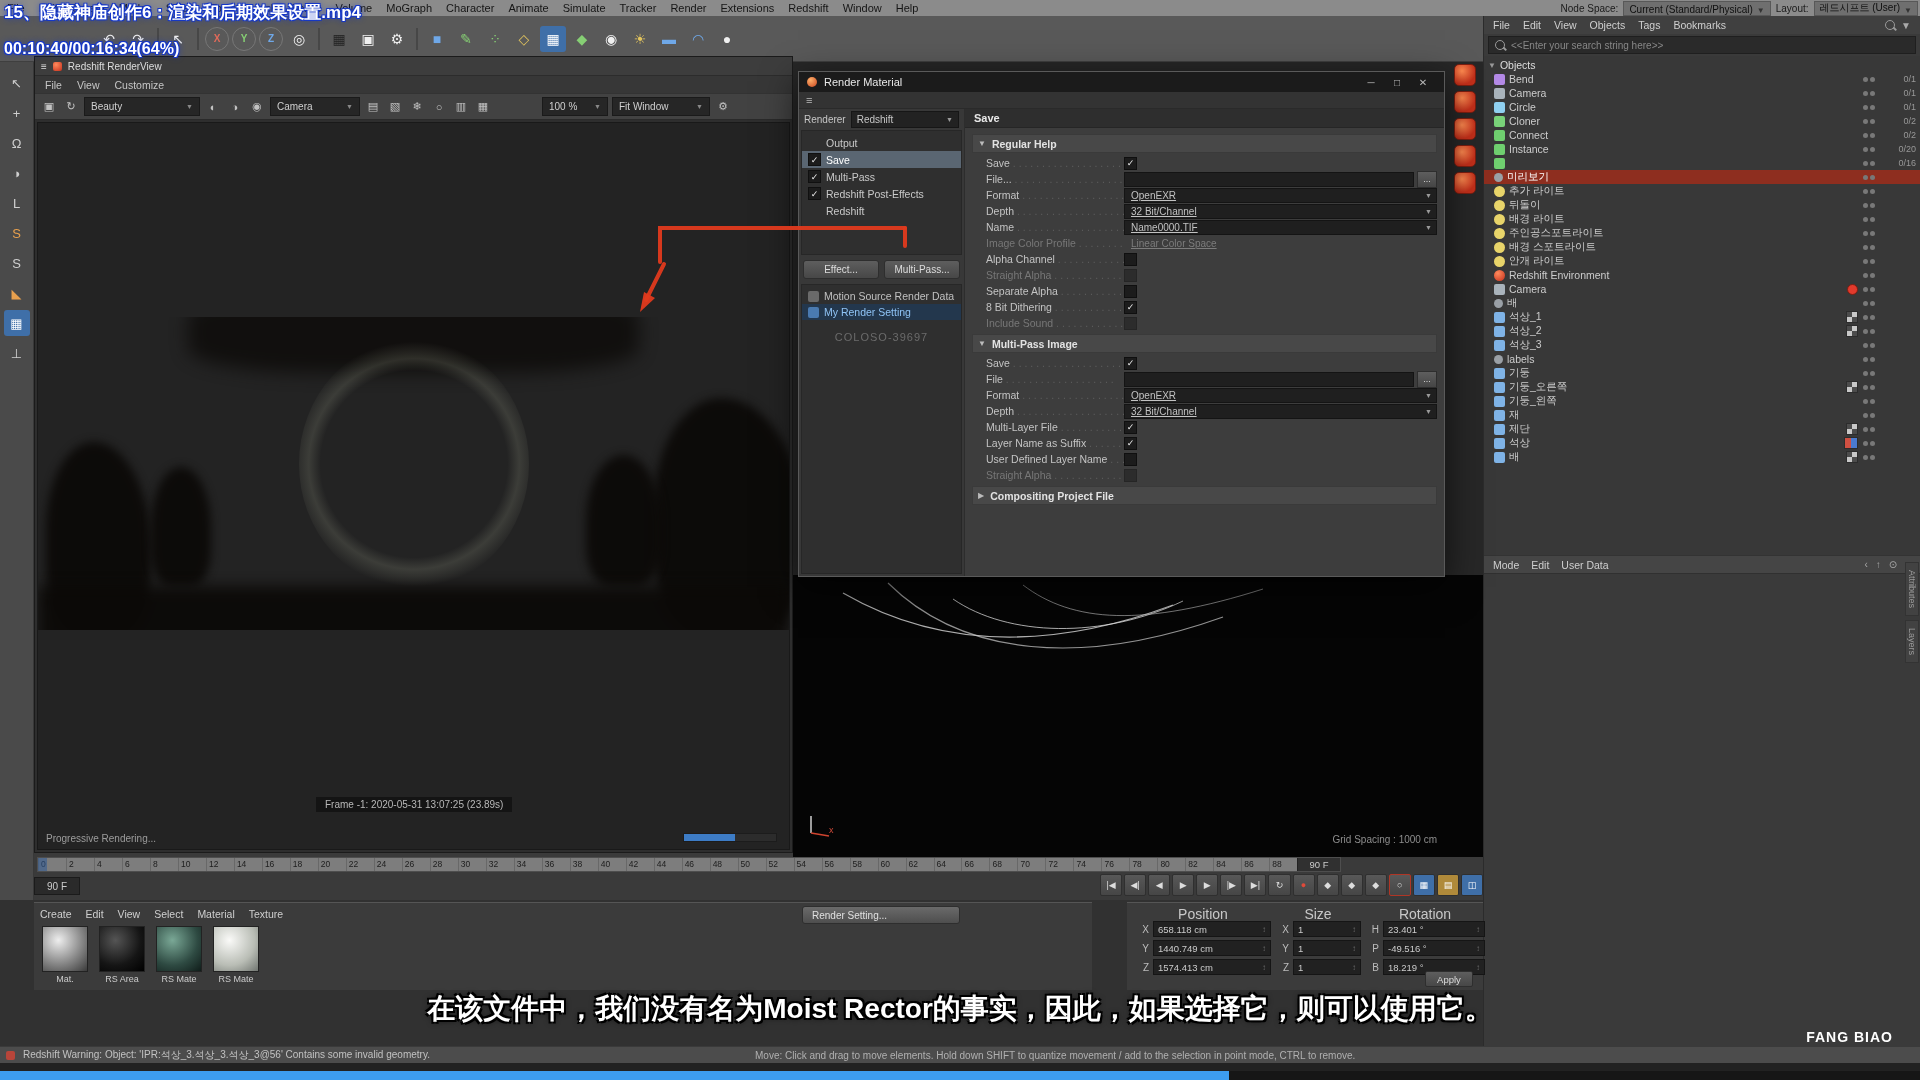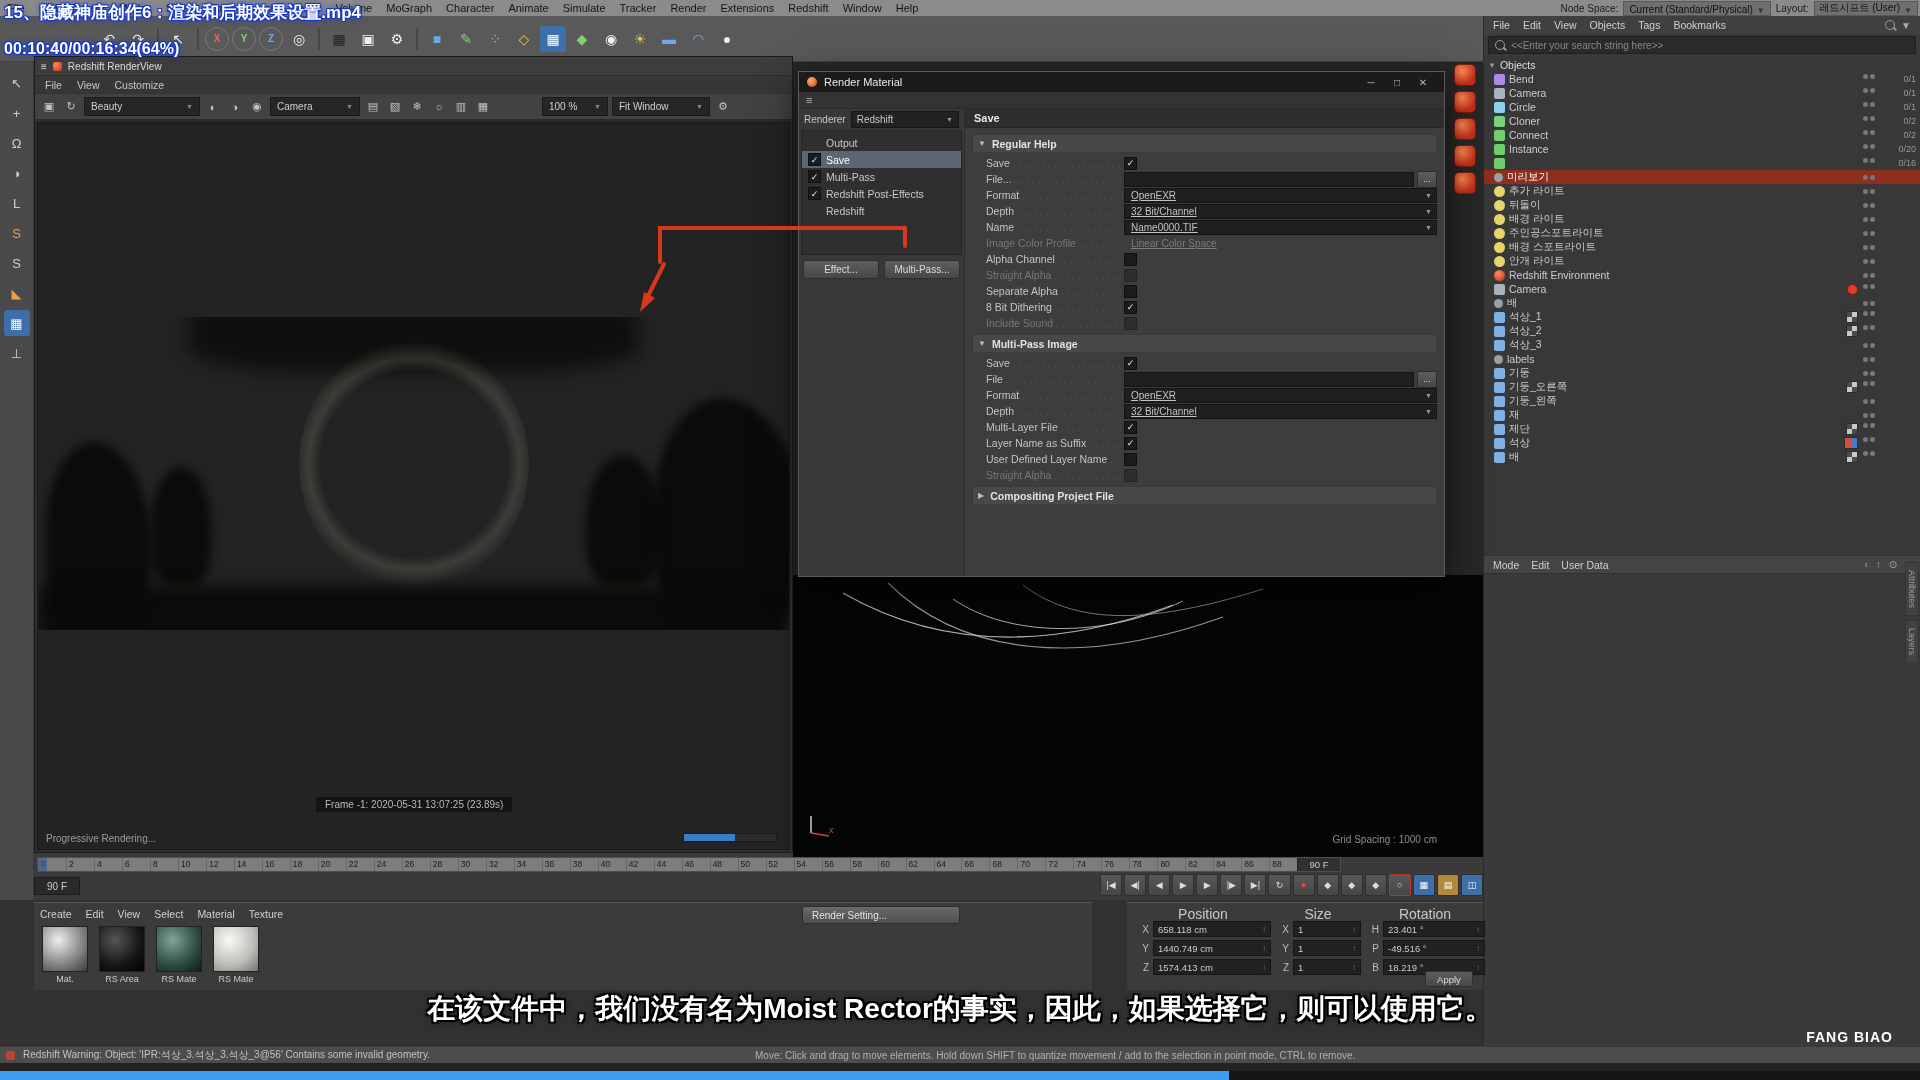--- a/index.html
+++ b/index.html
@@ -146,21 +146,21 @@
   .orow{height:14px;display:flex;align-items:center;gap:4px;padding:0 4px 0 10px;font-size:10.5px;color:#cccccc;}
   .orow.root{color:#ddd;padding-left:4px;}
   .orow.sel-red{background:#8e2e1f;color:#fff;}
   .oicon{width:11px;height:11px;border-radius:2px;background:#888;flex:0 0 auto;}
   .oicon.i-bend{background:#b389e6}.oicon.i-cam{background:#a9b3bb}.oicon.i-spline{background:#8fd0f0}
   .oicon.i-mograph{background:#79d279}.oicon.i-gen{background:#6fcf6f}
   .oicon.i-null{background:#9aa0a6;border-radius:50%;width:9px;height:9px;}
   .oicon.i-light{background:#e8d46a;border-radius:50%;}
   .oicon.i-rs{background:radial-gradient(circle at 35% 30%,#ff8a5c,#c42f1c);border-radius:50%;}
   .oicon.i-geo{background:#7fb3e6;}
-  .oright{margin-left:auto;display:flex;gap:5px;}
+  .oright{margin-left:auto;display:flex;align-items:center;gap:5px;}
   .vdots{display:flex;gap:2px;}
   .vdots i{width:5px;height:5px;border-radius:50%;background:#787878;}
   .obadge{display:none;}
   .obadge.tex{display:inline-block;width:10px;height:10px;border:1px solid #2c2c2c;
       background:conic-gradient(#c8c8c8 0 25%,#4c4c4c 25% 50%,#c8c8c8 50% 75%,#4c4c4c 75%);}
   .obadge.camred{display:inline-block;width:9px;height:9px;border-radius:50%;background:#e23a2c;border:1px solid #7c1e12;}
   .obadge.xr{display:inline-block;width:12px;height:10px;border:1px solid #2c2c2c;
       background:linear-gradient(90deg,#d05042 50%,#4a7ad0 50%);}
   .ocount{width:36px;text-align:right;color:#989898;font-size:9px;flex:0 0 auto;}
   .om-modebar{height:17px;background:#454545;border-top:1px solid #333;border-bottom:1px solid #303030;
@@ -526,20 +526,34 @@
 
           <div class="trow">
             <span class="tcb none"></span>
             <span>Redshift</span>
           </div>
 
       </div>
       <div class="d-buttons">
         <span class="dbtn">Effect...</span>
         <span class="dbtn">Multi-Pass...</span>
+      </div>
+      <div class="d-presets">
+
+          <div class="prw">
+            <span class="pic"></span>
+            <span>Motion Source Render Data</span>
+          </div>
+
+          <div class="prw sel">
+            <span class="pic"></span>
+            <span>My Render Setting</span>
+          </div>
+
+        <div class="d-watermark">COLOSO-39697</div>
       </div>
     </div>
     <div class="d-right">
       <div class="d-pagetitle">Save</div>
       <div class="d-scroll">
         <div class="grp-head">
           <span class="tri">▼</span>
           <span>Regular Help</span>
         </div>
 

